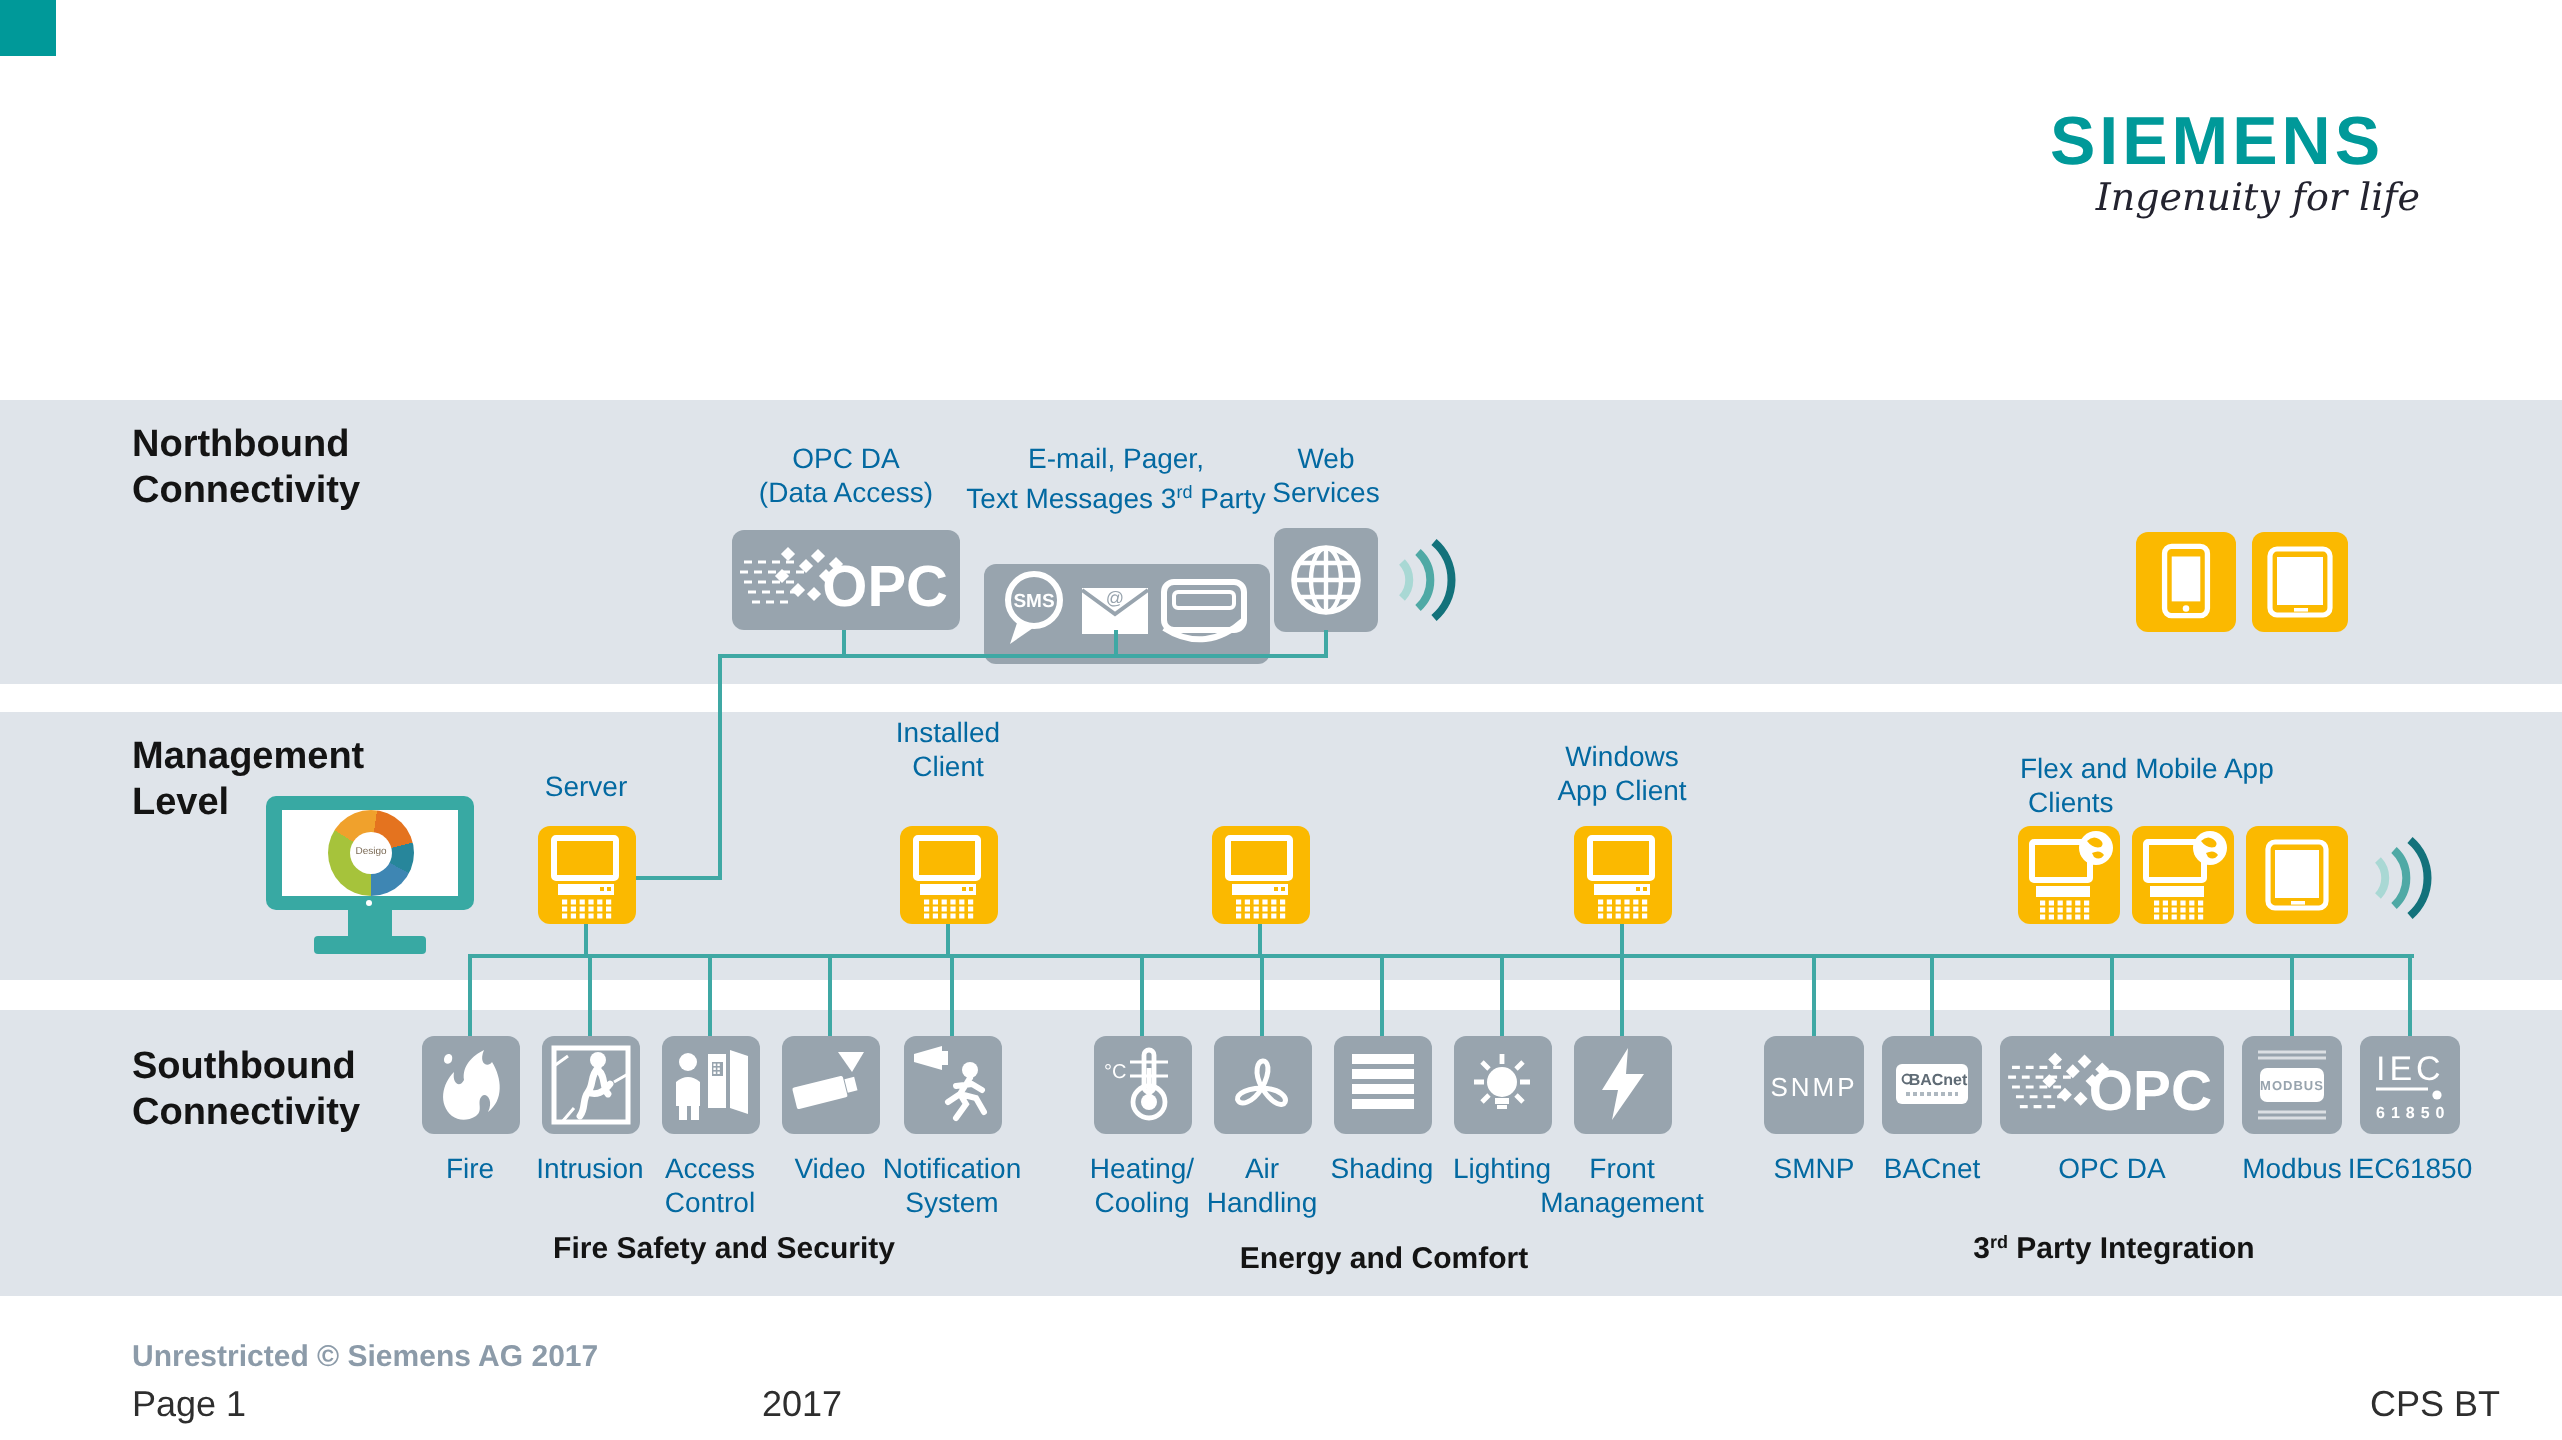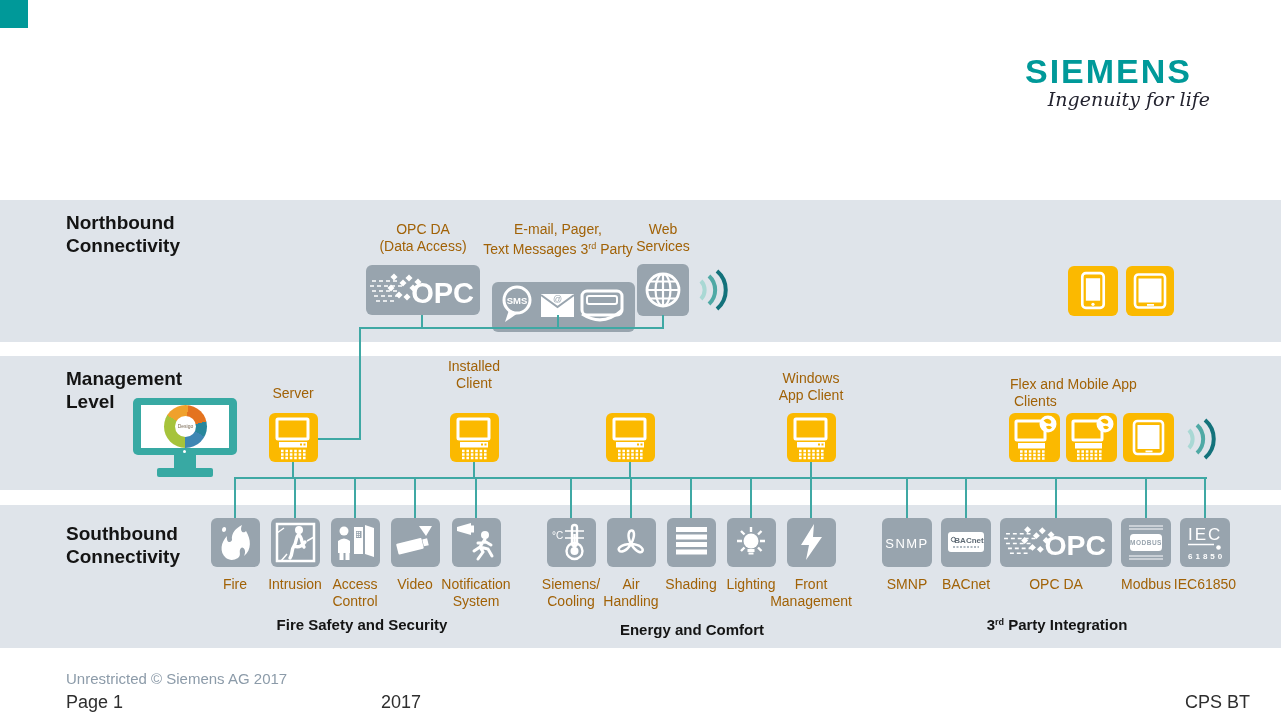--- a/index.html
+++ b/index.html
@@ -2,21 +2,21 @@
 <html><head>
 <meta charset="utf-8">
 <style>
   html,body{margin:0;padding:0;background:#fff}
   .stage{position:relative;width:1281px;height:720px;background:#fff;overflow:hidden;
          font-family:"Liberation Sans",sans-serif;color:#2e2e2e}
   .abs{position:absolute}
   .band{position:absolute;left:0;width:1281px;background:#dfe4ea}
   .btitle{position:absolute;font-size:19px;font-weight:bold;color:#141414;line-height:23px}
   .btitle span{display:block}
-  .nlabel{position:absolute;font-size:14px;line-height:17px;color:#a16207;text-align:center}
+  .nlabel{position:absolute;font-size:14px;line-height:17px;color:#0369a1;text-align:center}
   .nlabel span{display:block}
   .nlabel.leftal{text-align:left}
   .tile{position:absolute;border-radius:6px;display:flex;align-items:center;justify-content:center}
   .gray{background:#98a4ae}
   .yellow{background:#fbb900}
   .ln{position:absolute;background:#3fa8a4;display:block}
   .glabel{position:absolute;font-size:15px;font-weight:bold;color:#141414;text-align:center}
   sup{font-size:9px;vertical-align:5px}
   .slogo{position:absolute;left:1025px;top:52px;font-size:34px;font-weight:bold;
          letter-spacing:2px;color:#009999}
@@ -24,21 +24,21 @@
            font-family:"DejaVu Serif",serif;font-style:italic;font-size:19px;color:#23232f}
   .corner{position:absolute;left:0;top:0;width:28px;height:28px;background:#009999}
   .mon{position:absolute;background:#38a9a3}
   .wheel{position:absolute;left:164px;top:405px;width:43px;height:43px;border-radius:50%;
          background:conic-gradient(from -120deg,#a6c33b 0 62deg,#f0a12c 62deg 128deg,
          #e4731f 128deg 196deg,#27869b 196deg 238deg,#3e86b3 238deg 300deg,#a6c33b 300deg 360deg)}
   .wheel::after{content:"";position:absolute;left:11px;top:11px;width:21px;height:21px;
                 border-radius:50%;background:#fff}
   .desigo{position:absolute;left:164px;top:423px;width:43px;text-align:center;font-size:5px;
           color:#7a6a55;z-index:3}
-  .foot-class{position:absolute;left:66px;top:670px;font-size:15px;font-weight:normal;color:#8c9ba9}
+  .foot-class{position:absolute;left:66px;top:670px;font-size:15px;font-weight:bold;color:#8c9ba9}
   .foot{position:absolute;font-size:18px;color:#2e2e2e}
   svg text{font-family:"Liberation Sans",sans-serif}
 </style>
 </head>
 <body>
 
 <div class="stage">
 
   <div class="corner"></div>
   <div class="slogo">SIEMENS</div>
@@ -410,21 +410,21 @@
       <span>Control</span>
     </div>
   <div class="nlabel" style="left:370px;top:576px;width:90px">
       <span>Video</span>
     </div>
   <div class="nlabel" style="left:421px;top:576px;width:110px">
       <span>Notification</span>
       <span>System</span>
     </div>
   <div class="nlabel" style="left:526px;top:576px;width:90px">
-      <span>Siemens/</span>
+      <span>Heating/</span>
       <span>Cooling</span>
     </div>
   <div class="nlabel" style="left:586px;top:576px;width:90px">
       <span>Air</span>
       <span>Handling</span>
     </div>
   <div class="nlabel" style="left:646px;top:576px;width:90px">
       <span>Shading</span>
     </div>
   <div class="nlabel" style="left:706px;top:576px;width:90px">

